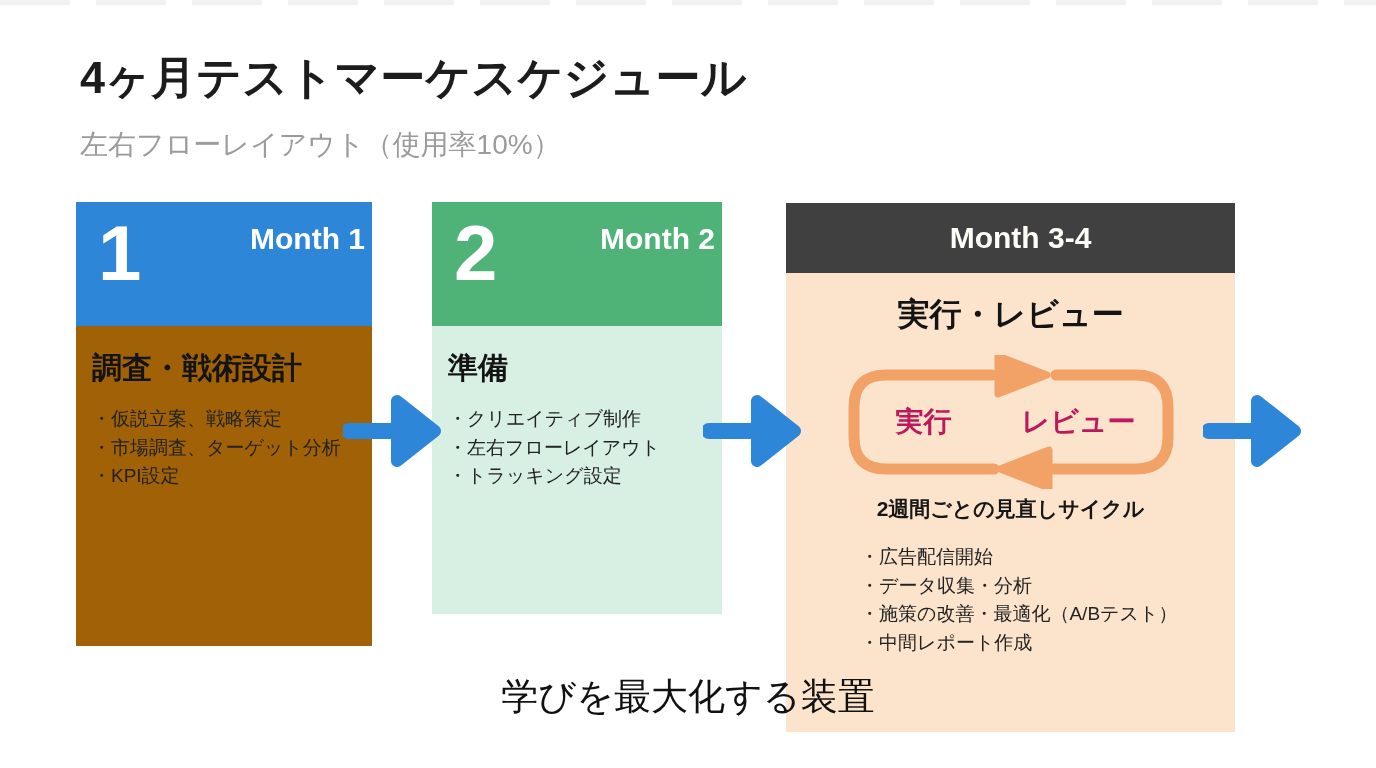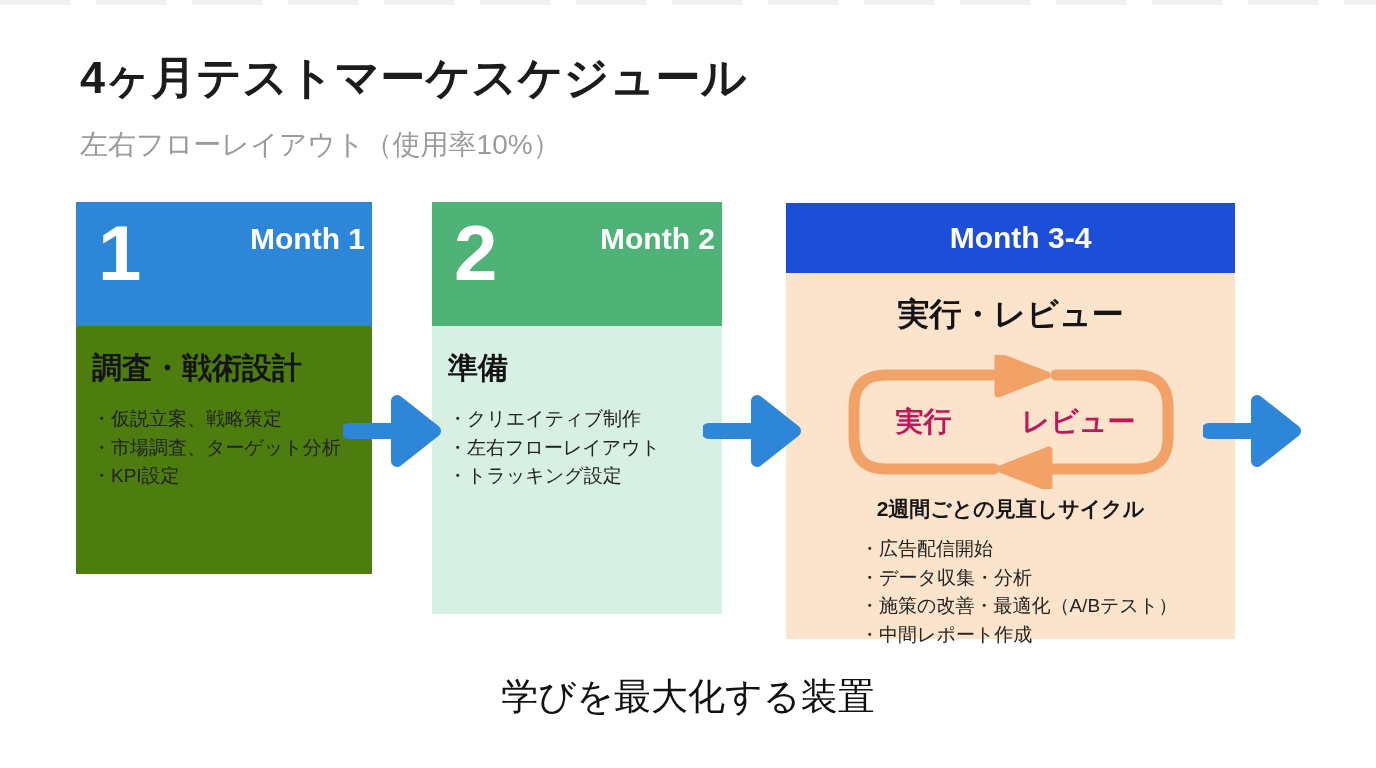--- a/index.html
+++ b/index.html
@@ -15,36 +15,36 @@
   .col{position:absolute;top:202px;}
   .col1{left:76px;width:296px;}
   .col2{left:432px;width:290px;}
   .col3{left:786px;width:449px;top:203px;}
 
   .col-header{position:relative;box-sizing:border-box;}
   .col1 .col-header,.col2 .col-header{height:124px;}
   .col3 .col-header{height:70px;display:flex;align-items:center;justify-content:center;}
   .hdr-blue{background:#2e86d8;}
   .hdr-green{background:#4fb377;}
-  .hdr-orange{background:#1d4ed8;padding-left:20px;}
+  .hdr-orange{background:#404040;padding-left:20px;}
 
   .big-num{position:absolute;left:22px;top:12px;font-size:78px;line-height:1;font-weight:700;color:#ffffff;}
   .month-label{position:absolute;right:7px;top:20px;font-size:30px;font-weight:600;color:#ffffff;}
   .month-label-center{font-size:30px;font-weight:600;color:#fffdf8;}
 
   .col-body{box-sizing:border-box;}
-  .col1 .col-body{background:#4d7c0f;height:248px;padding:22px 16px 0;}
+  .col1 .col-body{background:#a16207;height:320px;padding:22px 16px 0;}
   .col2 .col-body{background:#d8efe4;height:288px;padding:22px 16px 0;}
-  .col3 .col-body{background:#fce4cc;height:366px;padding:14px 0 0;}
+  .col3 .col-body{background:#fce4cc;height:459px;padding:14px 0 0;}
 
   .col-heading{margin:0 0 16px;font-size:30px;font-weight:700;color:#141414;}
   .col-heading-center{margin:6px 0 0;font-size:32px;font-weight:700;color:#141414;text-align:center;}
 
   ul.bullets{list-style:none;margin:0;padding:0;font-size:19px;line-height:1.5;color:#222222;}
-  .col3 ul.bullets{margin:12px 0 0;padding-left:74px;}
+  .col3 ul.bullets{margin:20px 0 0;padding-left:74px;}
 
   .cycle{position:relative;width:330px;height:134px;margin:18px auto 0;}
   .cycle svg{position:absolute;left:0;top:0;}
   .cycle-label{position:absolute;top:50%;transform:translateY(-50%);
     font-size:28px;font-weight:700;color:#be185d;}
   .cycle-label-left{left:50px;}
   .cycle-label-right{right:40px;text-align:center;}
   .cycle-caption{margin-top:6px;text-align:center;font-size:21px;font-weight:700;color:#161616;}
 
   .arrow{position:absolute;top:393px;width:100px;height:76px;}

